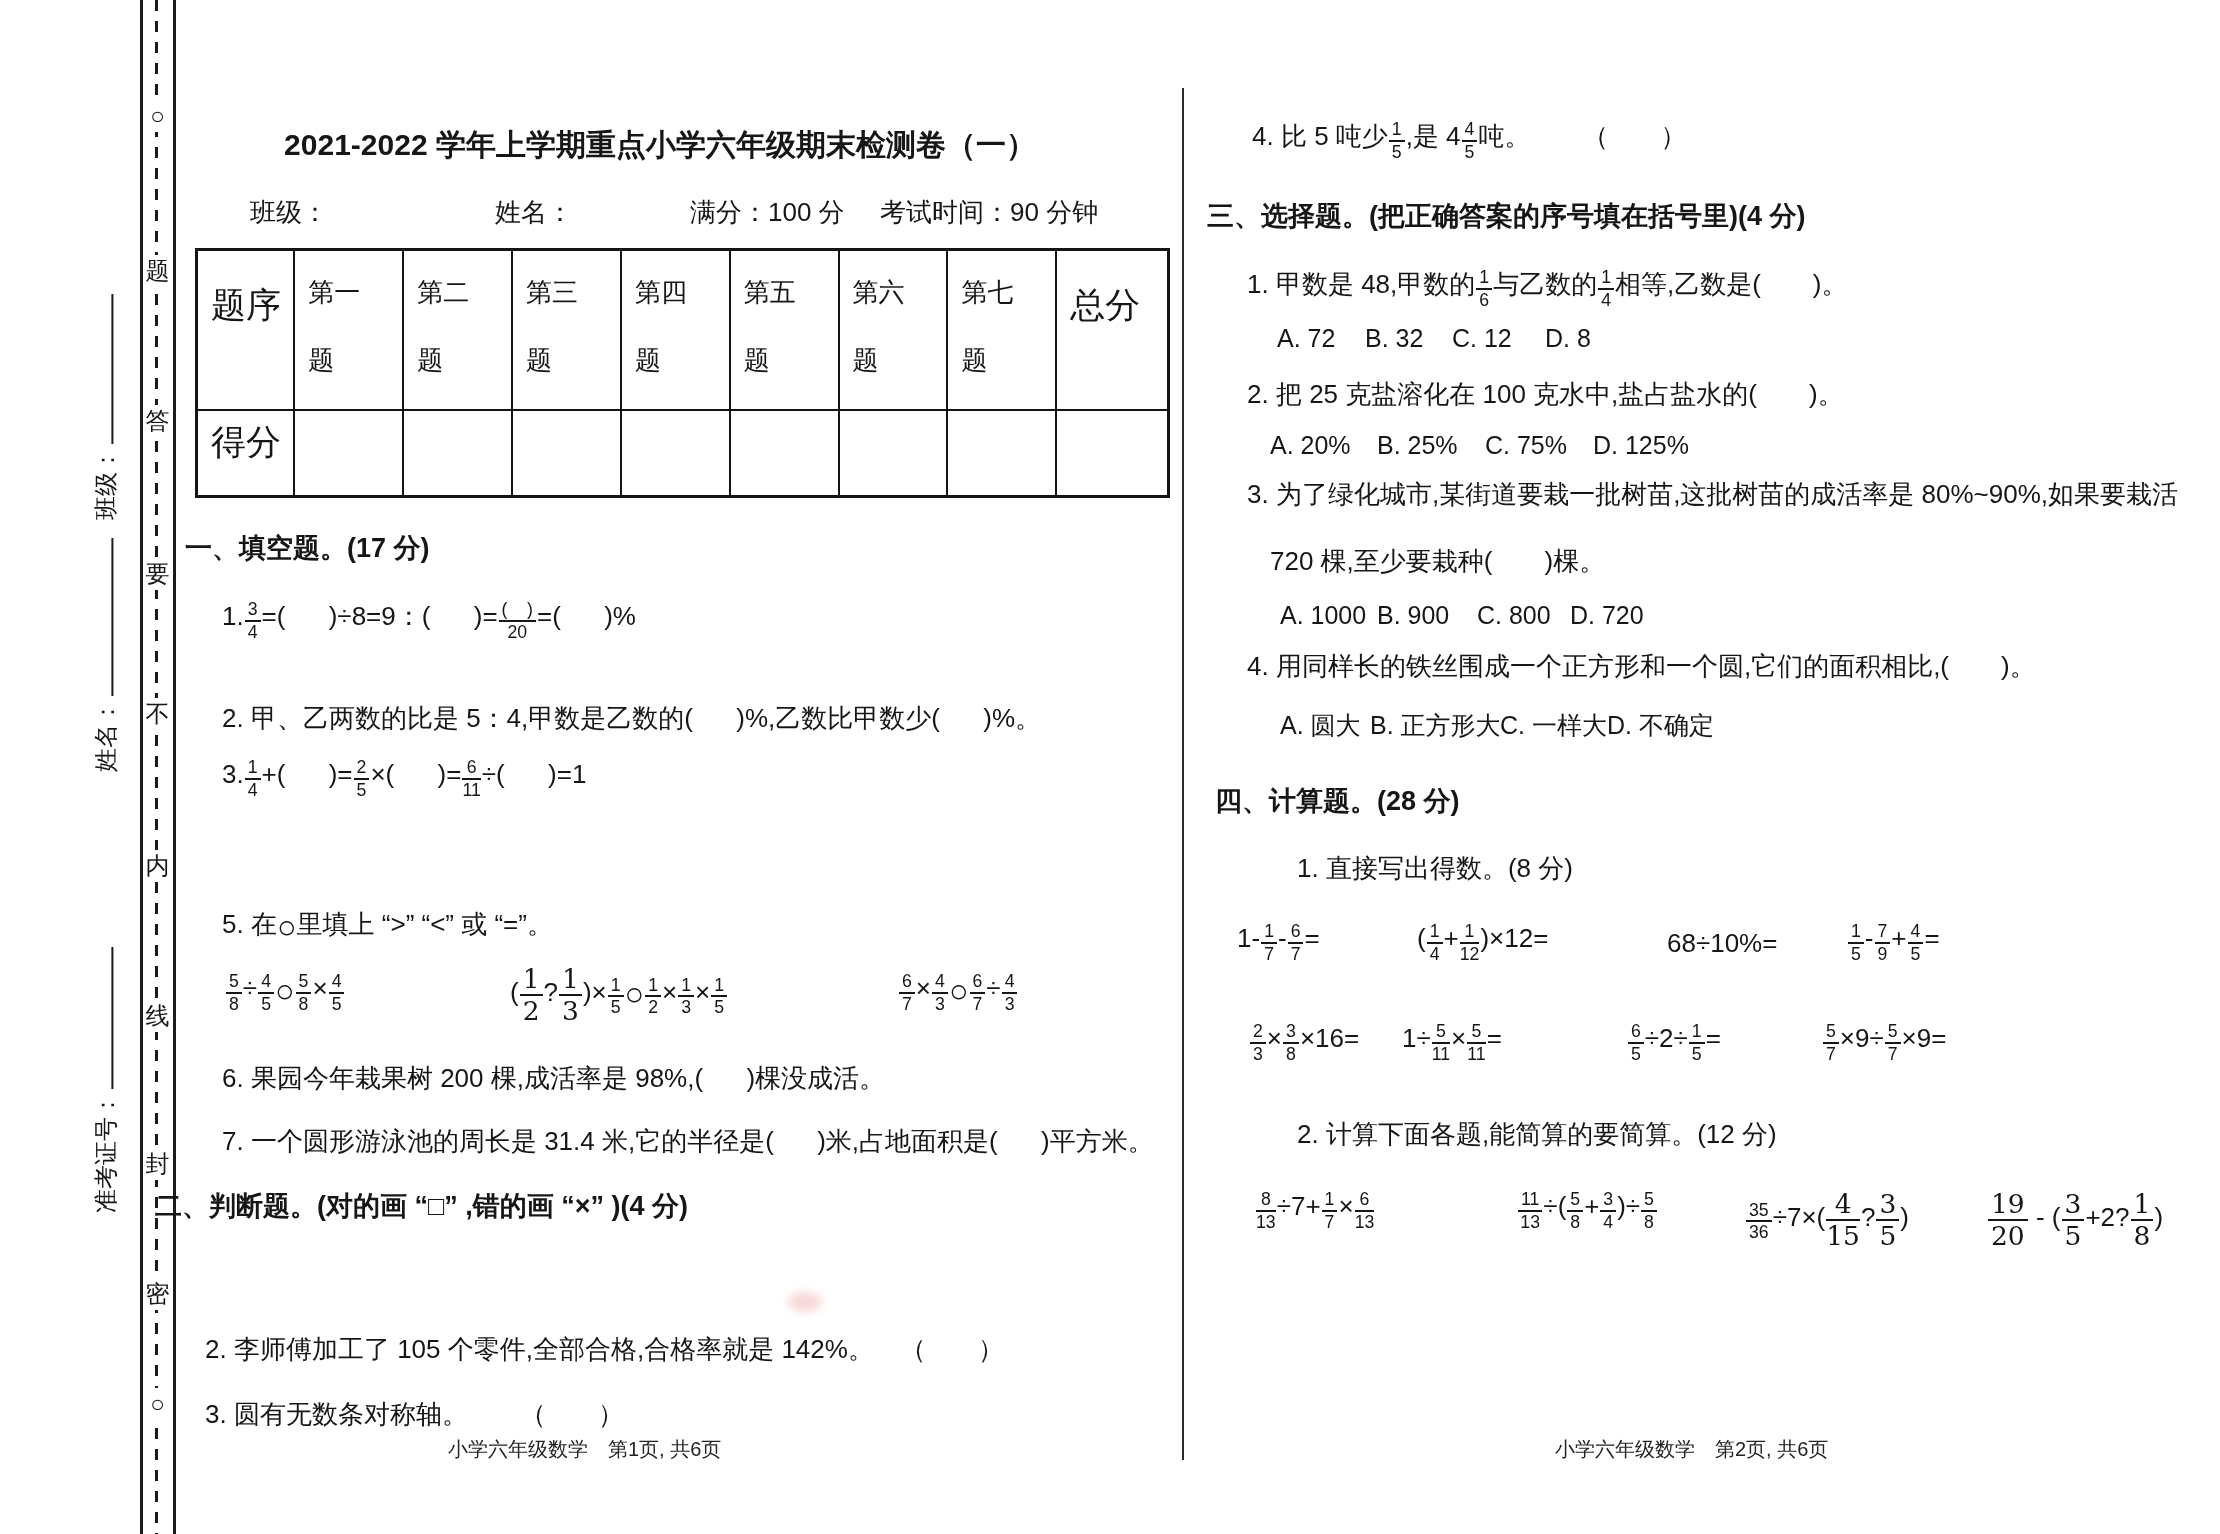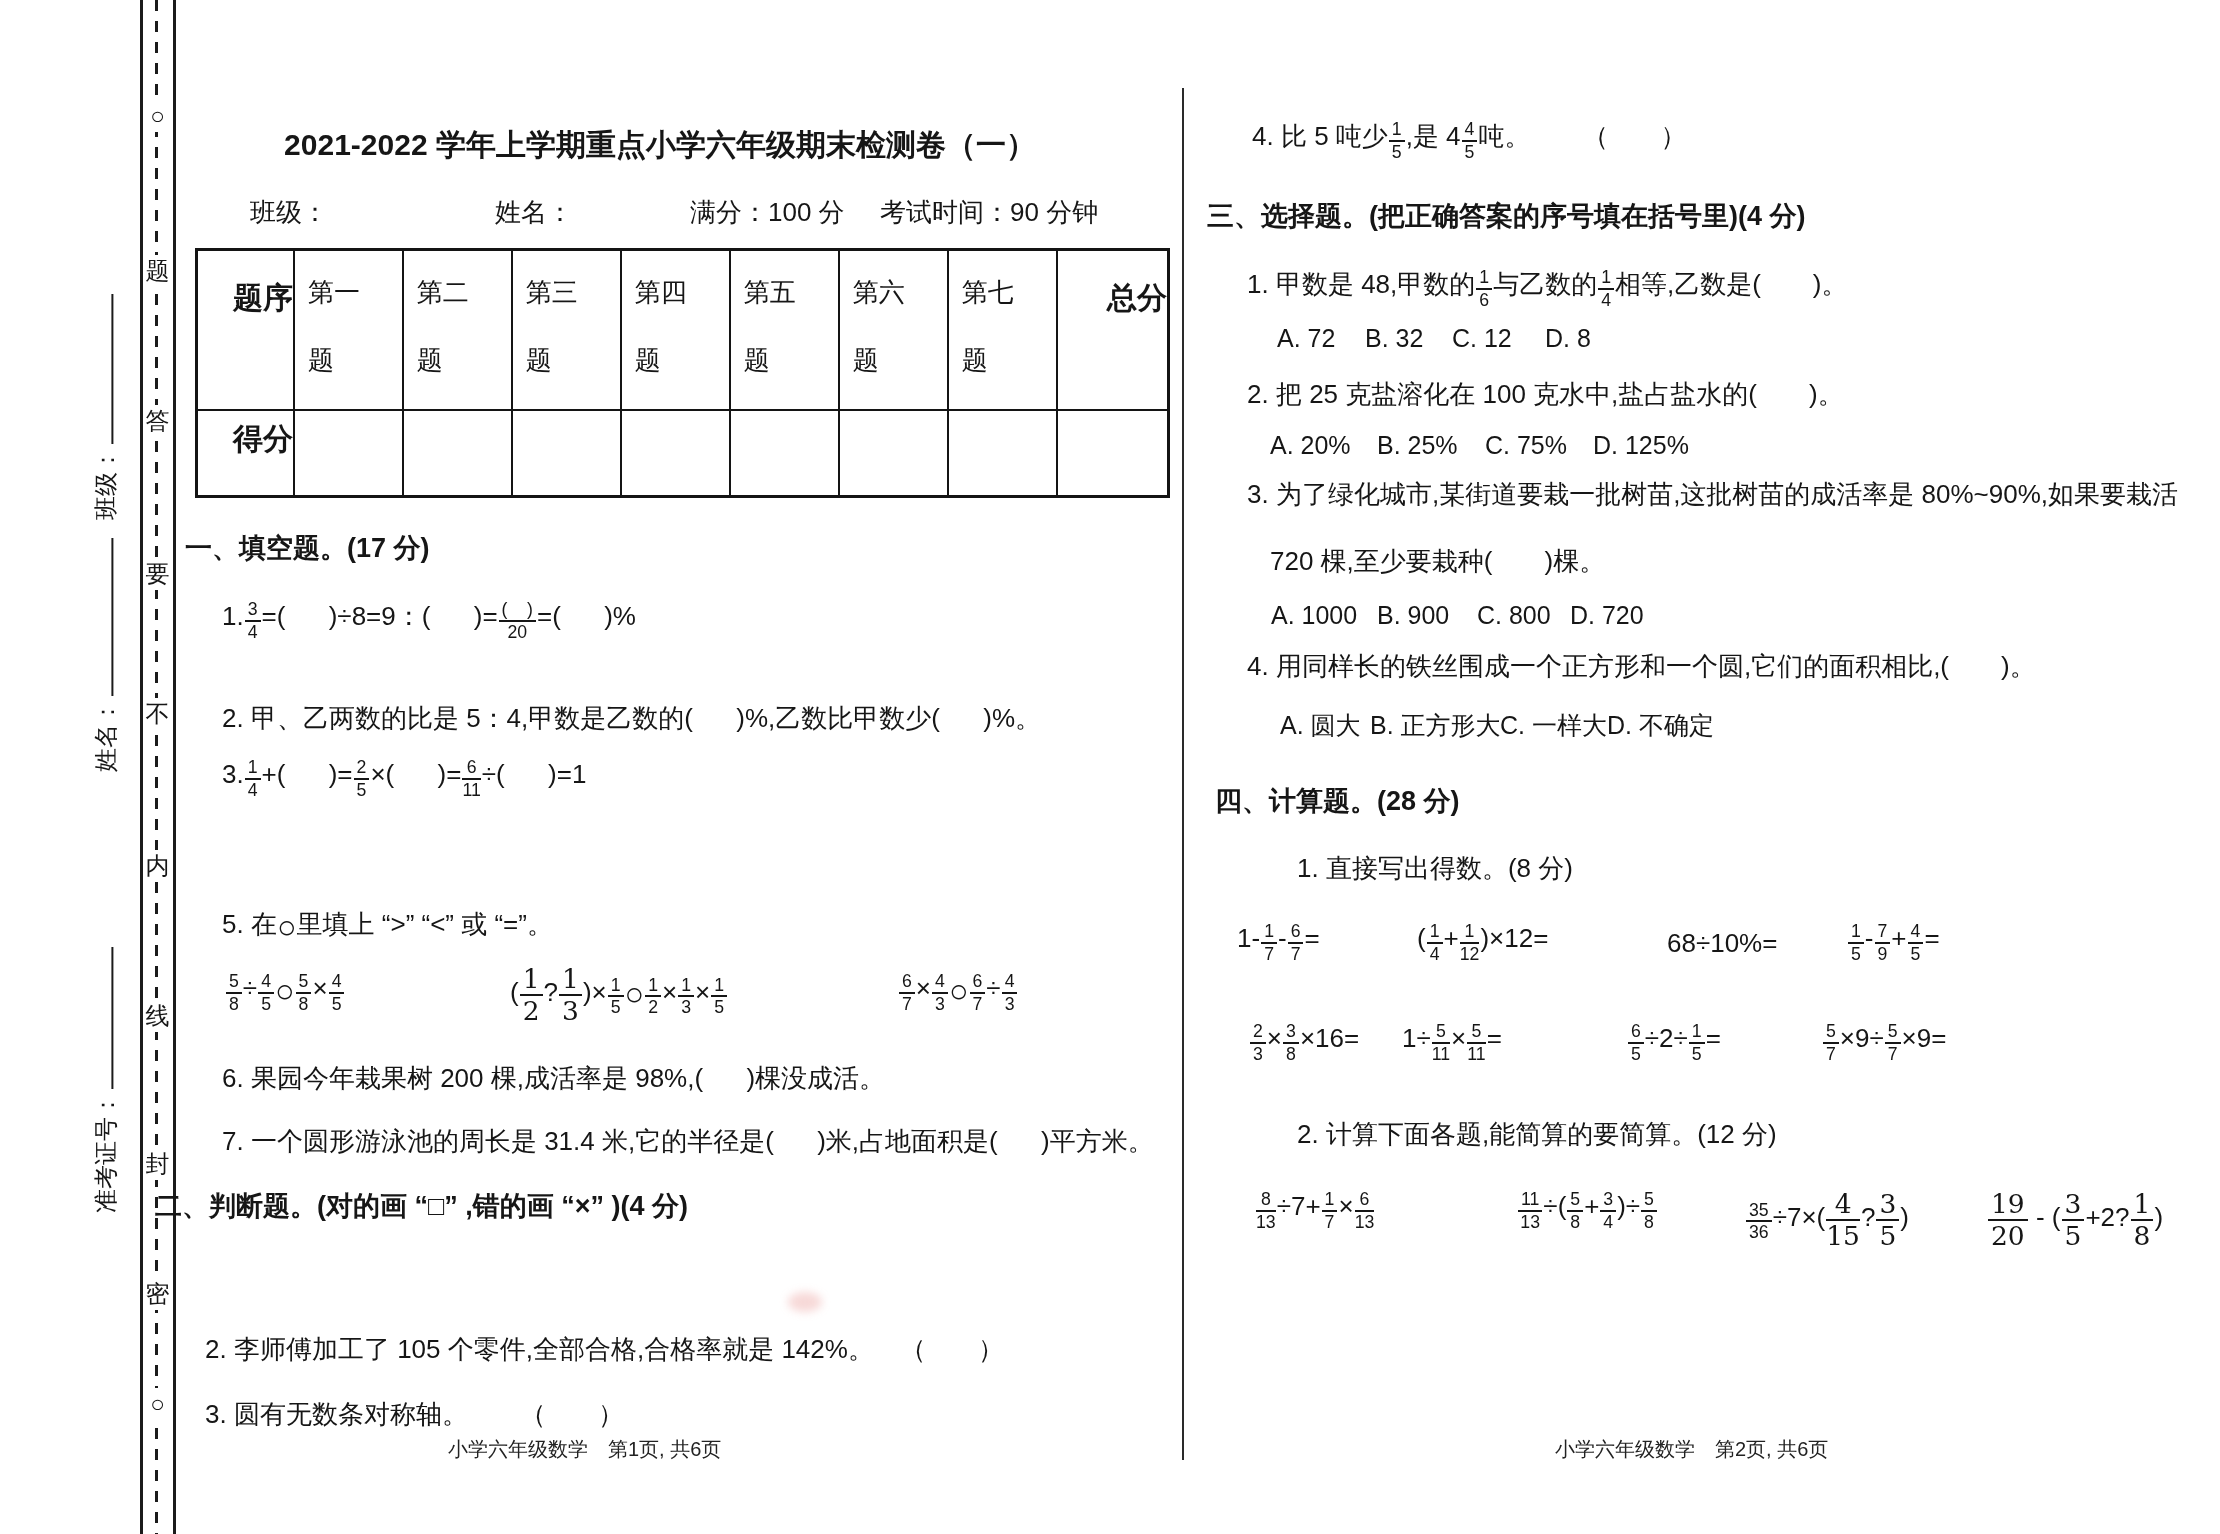--- a/index.html
+++ b/index.html
@@ -26,21 +26,21 @@
   .opt{font-size:25px;}
   .footer{font-size:20px;color:#222;}
 
   
   table.score-table{border-collapse:collapse;position:absolute;table-layout:fixed;}
   table.score-table{border:3px solid #141414;}
   table.score-table td{border:2.5px solid #141414;vertical-align:top;
       font-size:26px;padding:8px 0 0 13px;}
   table.score-table tr.r1 td{height:150px;white-space:pre-line;line-height:2.6;}
   table.score-table tr.r2 td{height:76px;margin-top:17px;}
-  table.score-table td.b{font-weight:bold;font-size:30px;line-height:1.3;text-align:right;}
+  table.score-table td.b{font-weight:normal;font-size:35px;line-height:1.3;}
   table.score-table td.c0{width:88px;}
   table.score-table td.cn{width:102px;}
   table.score-table td.ct{width:104px;}
 
   
   .math{white-space:pre;}
   .frac{display:inline-block;text-align:center;vertical-align:-0.72em;
         line-height:1.05;font-size:0.68em;padding:0 1px;}
   .frac .num{display:block;border-bottom:2px solid #161616;padding:0 3px 1px;}
   .frac .den{display:block;padding-top:1px;}
@@ -164,21 +164,21 @@
     <span class="ln opt" style="left:338px;top:323px">D. 8</span>
 
     <div class="ln" style="left:40px;top:378px">2. 把 25 克盐溶化在 100 克水中,盐占盐水的(　　)。</div>
     <span class="ln opt" style="left:63px;top:430px">A. 20%</span>
     <span class="ln opt" style="left:170px;top:430px">B. 25%</span>
     <span class="ln opt" style="left:278px;top:430px">C. 75%</span>
     <span class="ln opt" style="left:386px;top:430px">D. 125%</span>
 
     <div class="ln" style="left:40px;top:478px">3. 为了绿化城市,某街道要栽一批树苗,这批树苗的成活率是 80%~90%,如果要栽活</div>
     <div class="ln" style="left:63px;top:545px">720 棵,至少要栽种(　　)棵。</div>
-    <span class="ln opt" style="left:64px;top:600px">A. 1000</span>
+    <span class="ln opt" style="left:73px;top:600px">A. 1000</span>
     <span class="ln opt" style="left:170px;top:600px">B. 900</span>
     <span class="ln opt" style="left:270px;top:600px">C. 800</span>
     <span class="ln opt" style="left:363px;top:600px">D. 720</span>
 
     <div class="ln" style="left:40px;top:650px">4. 用同样长的铁丝围成一个正方形和一个圆,它们的面积相比,(　　)。</div>
     <span class="ln opt" style="left:73px;top:710px">A. 圆大</span>
     <span class="ln opt" style="left:163px;top:710px">B. 正方形大</span>
     <span class="ln opt" style="left:293px;top:710px">C. 一样大</span>
     <span class="ln opt" style="left:400px;top:710px">D. 不确定</span>
 

